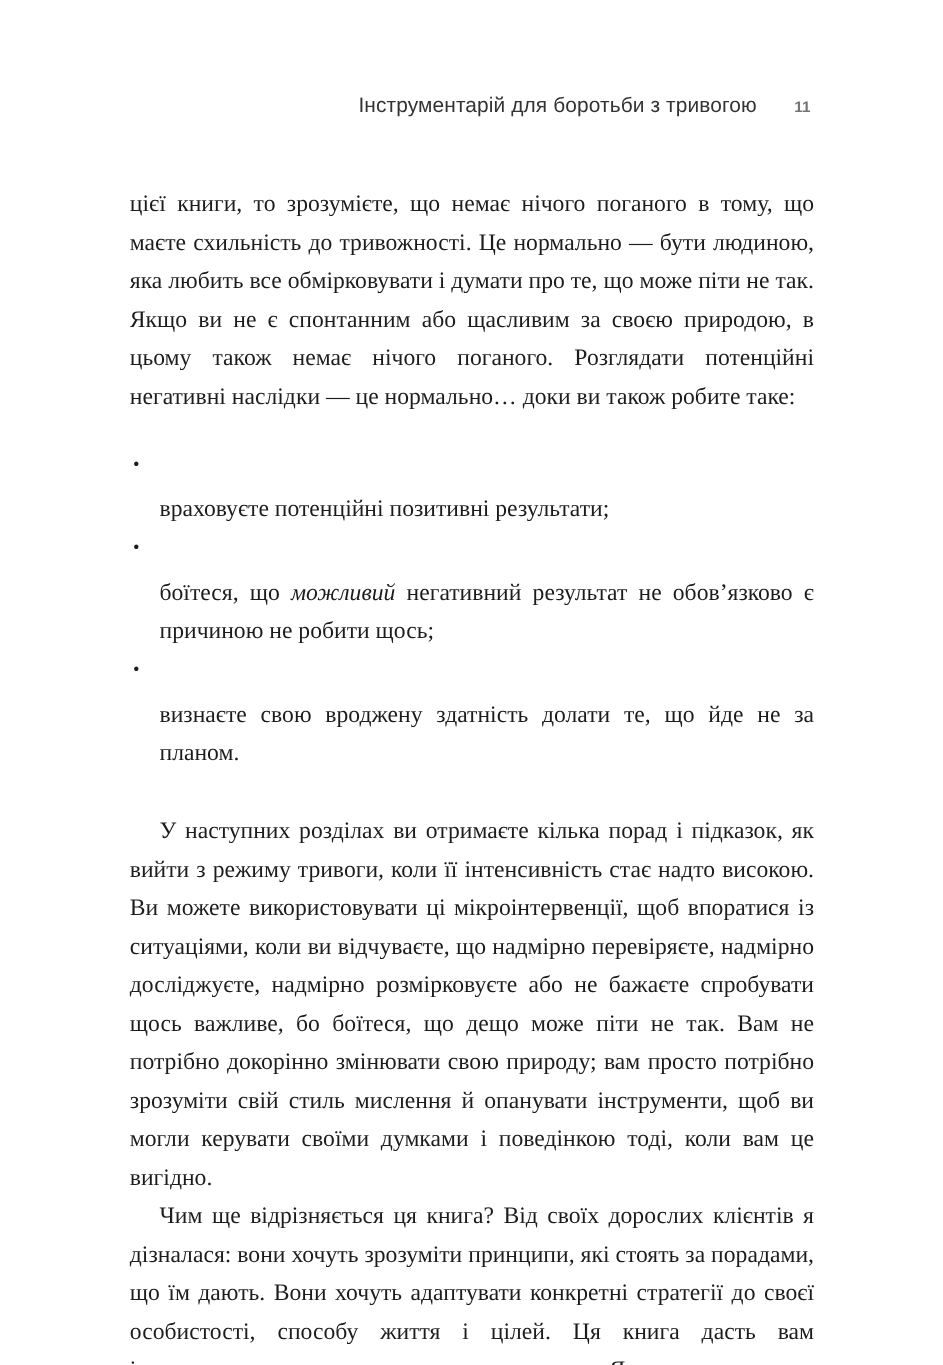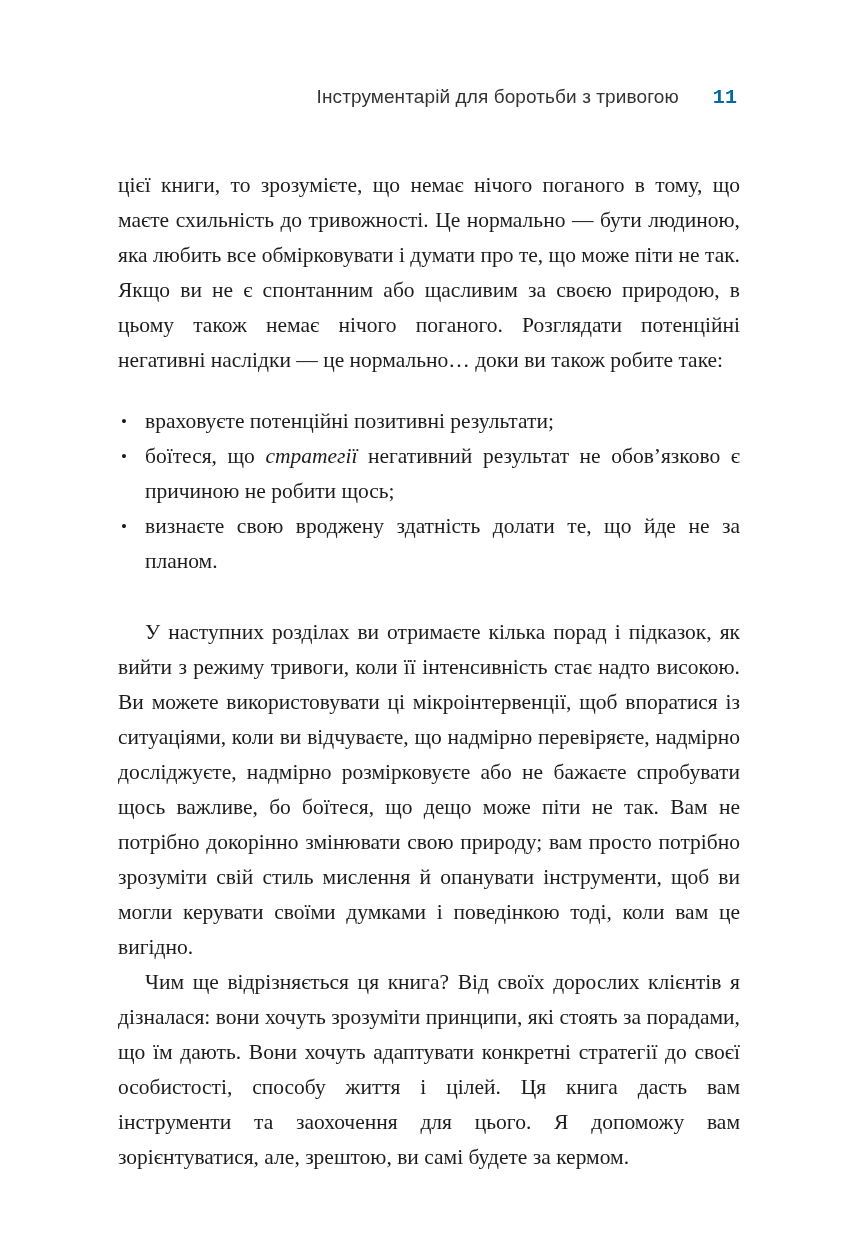--- a/index.html
+++ b/index.html
@@ -25,23 +25,22 @@
     align-items: baseline;
     gap: 34px;
     font-family: "Liberation Sans", sans-serif;
     font-size: 19px;
     color: #333333;
     letter-spacing: 0.1px;
     white-space: nowrap;
   }
   .page-number {
     font-weight: 700;
-    font-size: 20px;
-    color: #0369a1;
-    font-family: Liberation Mono, monospace;
+    font-size: 14px;
+    color: #737373;
   }
   .body-text {
     position: absolute;
     top: 168px;
     left: 118px;
     width: 622px;
     font-size: 21.5px;
     line-height: 35px;
     color: #1c1c1c;
     text-align: justify;
@@ -66,20 +65,21 @@
     width: 27px;
     padding-left: 3px;
     box-sizing: border-box;
     font-size: 17px;
     line-height: 35px;
     color: #1c1c1c;
   }
   .li-text {
     flex: 1 1 auto;
     text-align: justify;
+    margin-top: 41px;
   }
   .li-text em {
     font-style: italic;
   }
   .para.after-list {
     margin-top: 36px;
   }
 </style>
 </head>
 <body>
@@ -95,21 +95,21 @@
 
     <p class="para">цієї книги, то зрозумієте, що немає нічого поганого в тому, що маєте схильність до тривожності. Це нормально — бути людиною, яка любить все обмірковувати і думати про те, що може піти не так. Якщо ви не є спонтанним або щасливим за своєю природою, в цьому також немає нічого поганого. Розглядати потенційні негативні наслідки — це нормально… доки ви також робите таке:</p>
 
     <ul class="bullet-list">
       <li>
         <span class="bullet-glyph">•</span>
         <span class="li-text"><span>враховуєте потенційні позитивні результати;</span><em></em><span></span></span>
       </li>
       <li>
         <span class="bullet-glyph">•</span>
-        <span class="li-text"><span>боїтеся, що </span><em>стратегії</em><span> негативний результат не обов’язково є причиною не робити щось;</span></span>
+        <span class="li-text"><span>боїтеся, що </span><em>можливий</em><span> негативний результат не обов’язково є причиною не робити щось;</span></span>
       </li>
       <li>
         <span class="bullet-glyph">•</span>
         <span class="li-text"><span>визнаєте свою вроджену здатність долати те, що йде не за планом.</span><em></em><span></span></span>
       </li>
     </ul>
 
     <p class="para indented after-list">У наступних розділах ви отримаєте кілька порад і підказок, як вийти з режиму тривоги, коли її інтенсивність стає надто високою. Ви можете використовувати ці мікроінтервенції, щоб впоратися із ситуаціями, коли ви відчуваєте, що надмірно перевіряєте, надмірно досліджуєте, надмірно розмірковуєте або не бажаєте спробувати щось важливе, бо боїтеся, що дещо може піти не так. Вам не потрібно докорінно змінювати свою природу; вам просто потрібно зрозуміти свій стиль мислення й опанувати інструменти, щоб ви могли керувати своїми думками і поведінкою тоді, коли вам це вигідно.</p>
 
     <p class="para indented">Чим ще відрізняється ця книга? Від своїх дорослих клієнтів я дізналася: вони хочуть зрозуміти принципи, які стоять за порадами, що їм дають. Вони хочуть адаптувати конкретні стратегії до своєї особистості, способу життя і цілей. Ця книга дасть вам інструменти та заохочення для цього. Я допоможу вам зорієнтуватися, але, зрештою, ви самі будете за кермом.</p>

